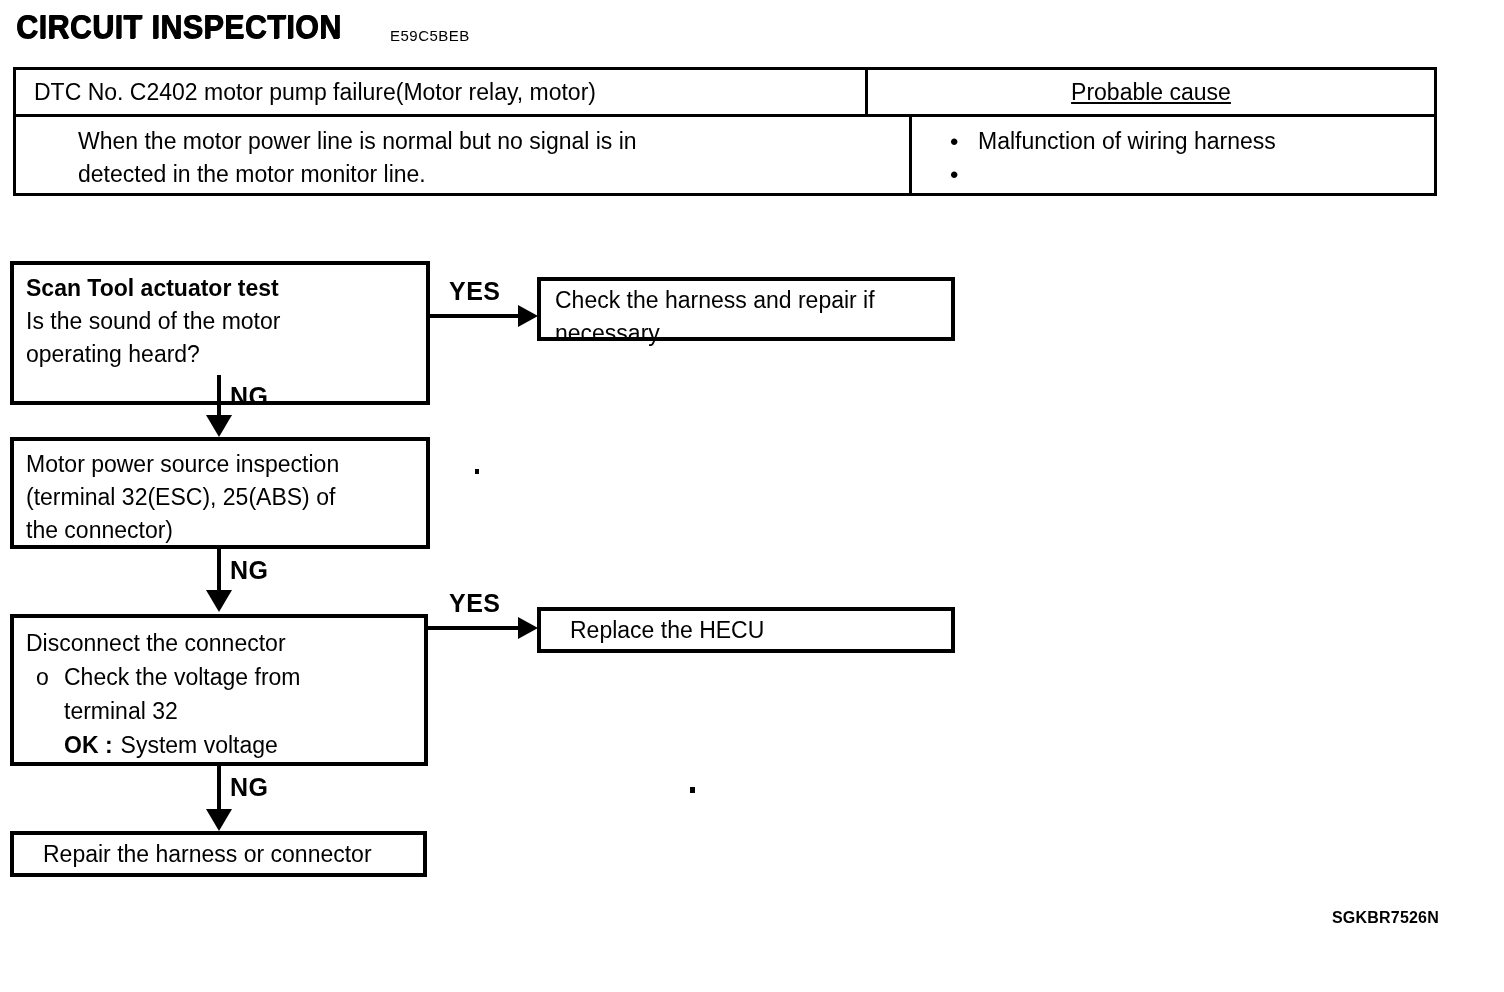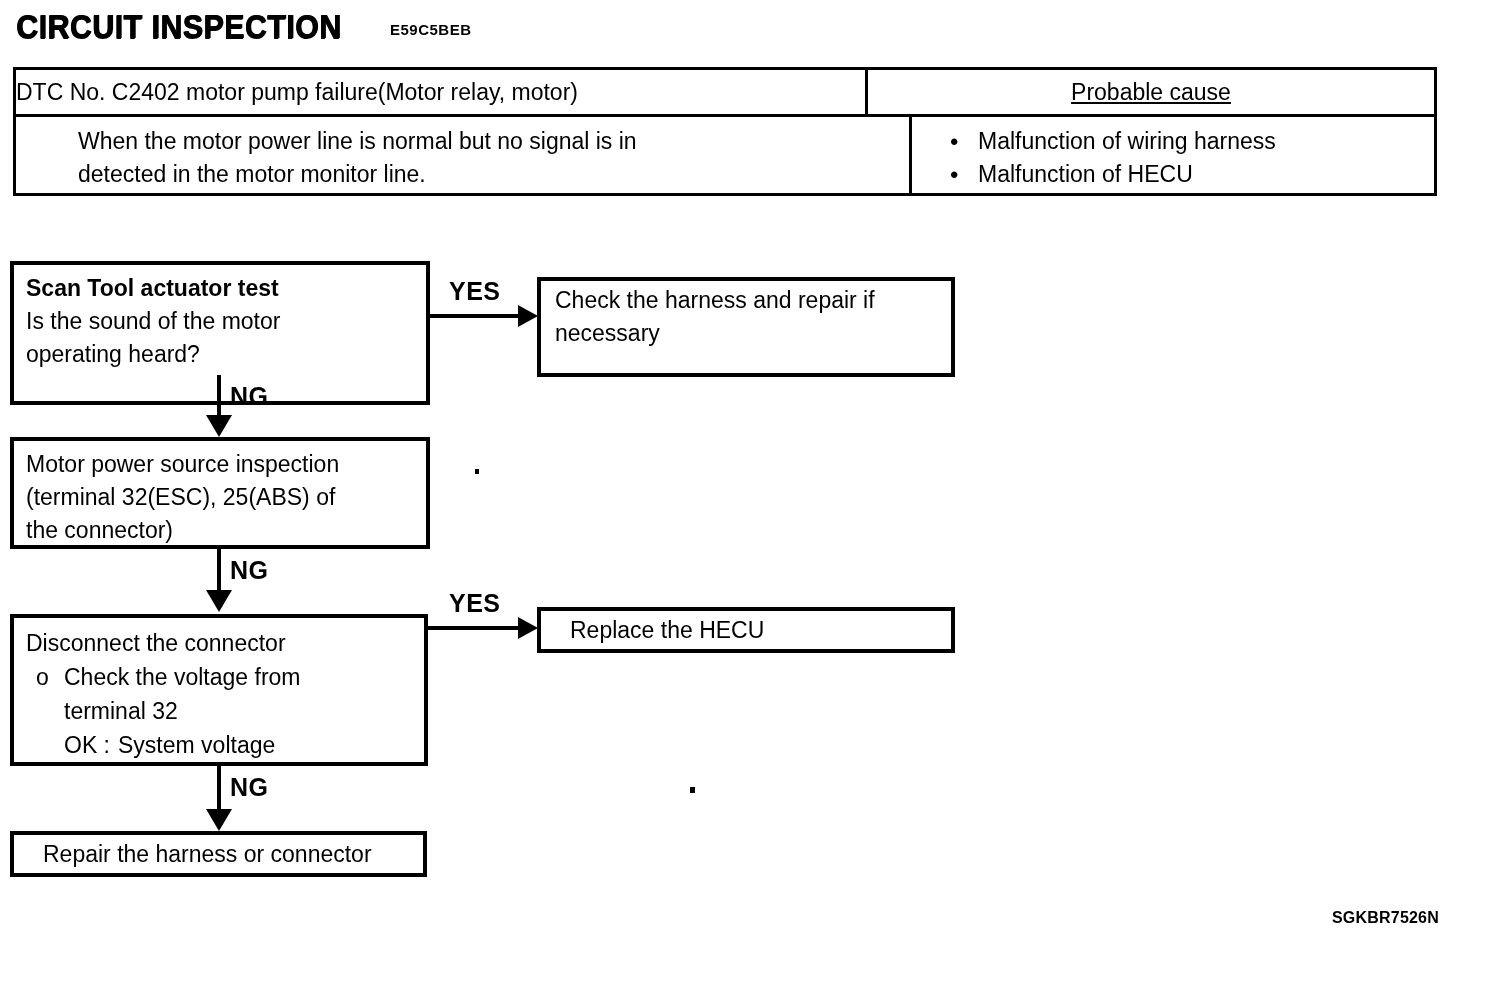--- a/index.html
+++ b/index.html
@@ -14,57 +14,57 @@
   
   .page-title {
     left:16px; top:8px;
     font-size:33px; font-weight:700;
     letter-spacing:0.5px;
     transform:scaleX(0.92); transform-origin:left top;
     text-shadow:1px 0 0 #000, 0 0.5px 0 #000;
     white-space:nowrap;
   }
   .doc-code {
-    left:390px; top:21px;
-    font-size:15px; font-weight:700;
+    left:390px; top:27px;
+    font-size:15px; font-weight:400;
     letter-spacing:0.5px;
   }
 
   
   .dtc-table {
     left:13px; top:67px; width:1424px; height:129px;
     border:3px solid #000; background:#fff;
     display:flex; flex-direction:column;
   }
   .dtc-row-head { display:flex; height:47px; border-bottom:3px solid #000; }
   .dtc-row-body { display:flex; flex:1; }
   .dtc-cell-left {
     width:852px; border-right:3px solid #000;
     font-size:23px;
   }
   .dtc-cell-right { flex:1; font-size:23px; }
-  .dtc-head-left { display:flex; align-items:center; }
+  .dtc-head-left { display:flex; align-items:center; padding-left:18px; }
   .dtc-head-right { display:flex; align-items:center; justify-content:center;text-decoration:underline; }
   .dtc-body-left { padding:8px 10px 0 18px; line-height:33px;margin-left:44px; }
   .dtc-body-right { padding-top:8px; }
   .cause-item { display:flex; line-height:33px; padding-left:38px; }
   .cause-item .bullet { width:28px; font-size:24px; }
 
   
   .fc-box {
     position:absolute;
     border:4px solid #000; background:#fff;
     font-size:23px; line-height:33px;
   }
   .fc-pad { padding:7px 8px 0 12px; }
   .bold { font-weight:700; }
   .fc-single { display:flex; align-items:center; padding-left:29px; }
   .indent { padding-left:38px; }
   .o-bullet { display:inline-block; width:38px; padding-left:10px; }
-  .ok-label { font-weight:400; }
+  .ok-label { font-weight:700; }
   .ok-rest { margin-left:8px; }
 
   
   .h-line { position:absolute; height:4px; background:#000; }
   .v-line { position:absolute; width:4px; background:#000; }
   .arrow-right {
     position:absolute; width:0; height:0;
     border-top:11px solid transparent;
     border-bottom:11px solid transparent;
     border-left:20px solid #000;
@@ -107,36 +107,35 @@
       <div>When the motor power line is normal but no signal is in</div>
       <div>detected in the motor monitor line.</div>
     </div>
     <div class="dtc-cell-right dtc-body-right">
       <div class="cause-item">
         <span class="bullet">•</span>
         <span>Malfunction of wiring harness</span>
       </div>
       <div class="cause-item">
         <span class="bullet">•</span>
-        <span>Malfunction of HECU</span>
       </div>
     </div>
   </div>
 </div>
 
 <div class="fc-box fc-pad" style="left:10px; top:261px; width:420px; height:144px;">
   <div class="bold">Scan Tool actuator test</div>
   <div>Is the sound of the motor</div>
   <div>operating heard?</div>
 </div>
 
 <div class="branch-label" style="left:449px; top:277px;">YES</div>
 <div class="h-line" style="left:430px; top:314px; width:90px;"></div>
 <div class="arrow-right" style="left:518px; top:305px;"></div>
-<div class="fc-box" style="left:537px; top:277px; width:418px; height:100px; padding:3px 8px 0 14px;">
+<div class="fc-box" style="left:537px; top:277px; width:418px; height:64px; padding:3px 8px 0 14px;">
   <div>Check the harness and repair if</div>
   <div>necessary</div>
 </div>
 
 <div class="v-line" style="left:217px; top:375px; height:44px;"></div>
 <div class="arrow-down" style="left:206px; top:415px;"></div>
 <div class="branch-label" style="left:230px; top:382px;">NG</div>
 
 <div class="fc-box fc-pad" style="left:10px; top:437px; width:420px; height:112px;">
   <div>Motor power source inspection</div>

